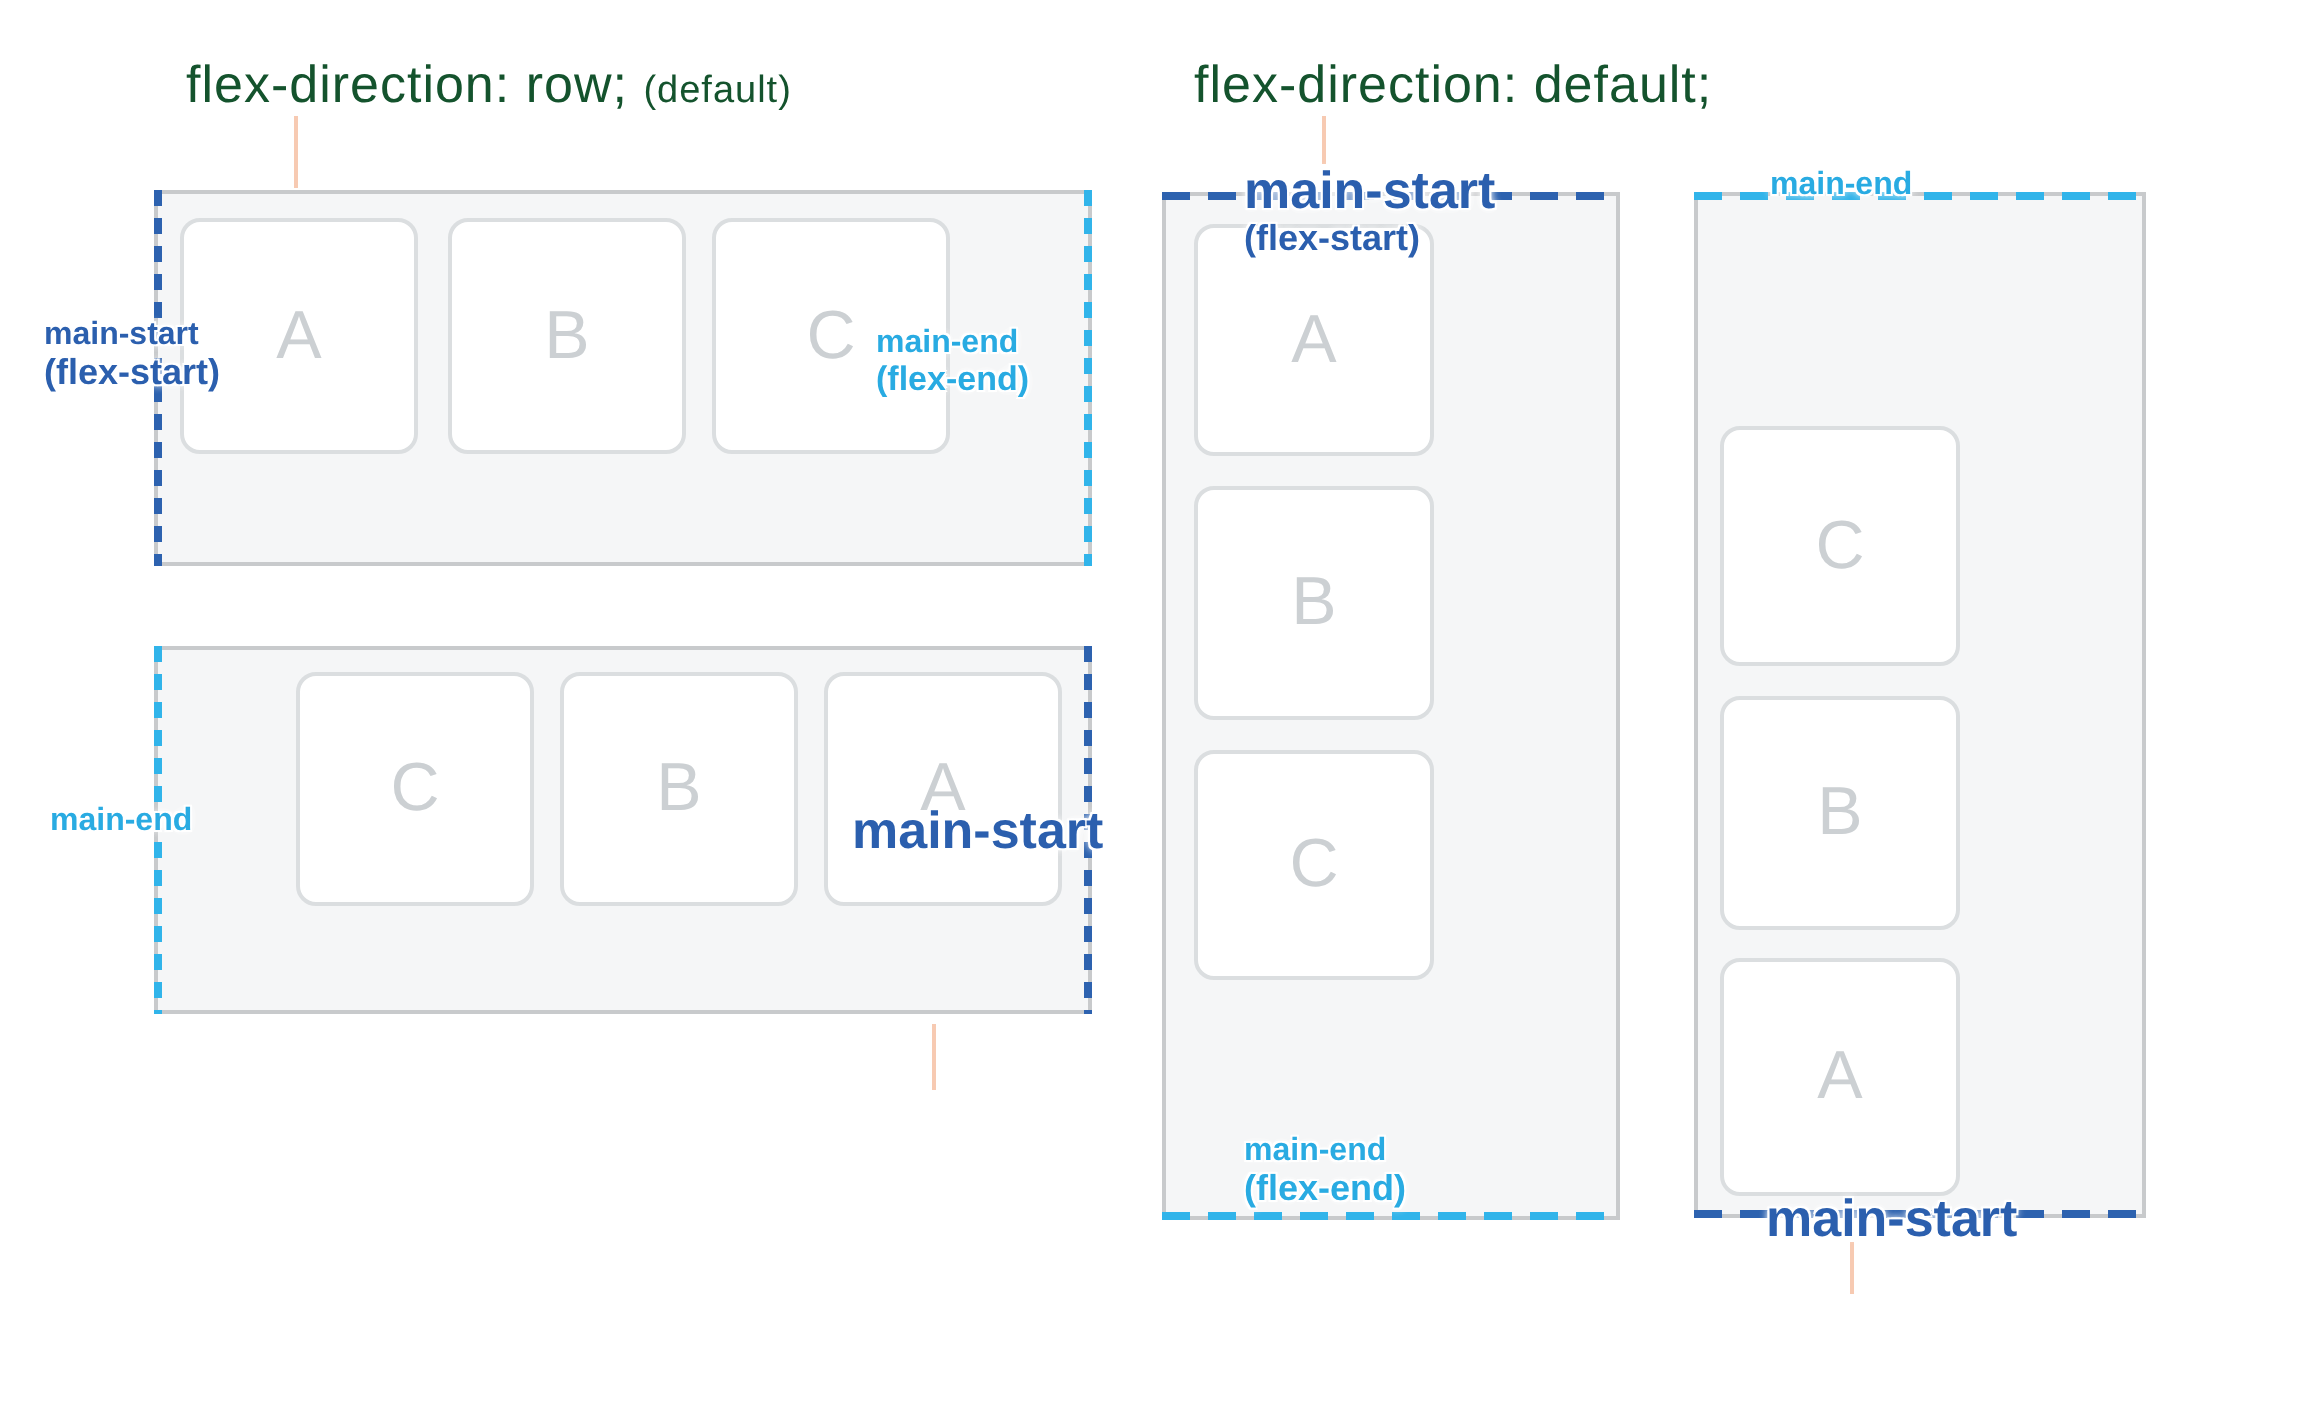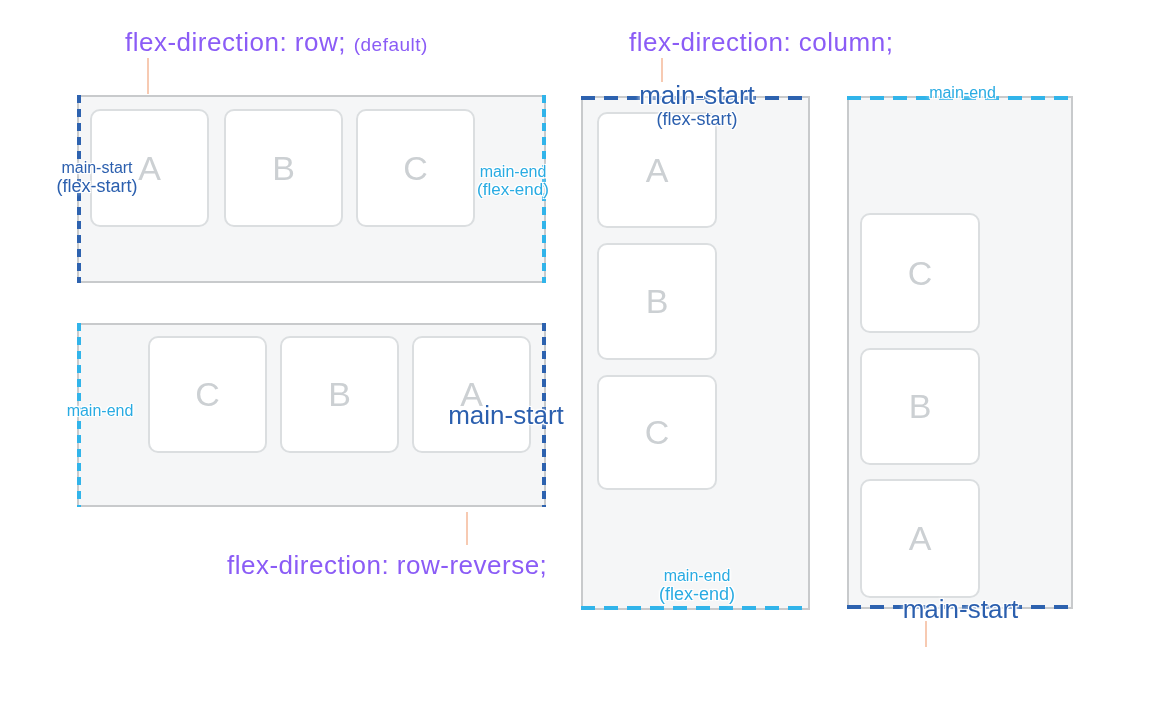--- a/index.html
+++ b/index.html
@@ -1,23 +1,22 @@
 <!DOCTYPE html>
 <html><head>
 <meta charset="utf-8">
 <style>
   html,body{margin:0;padding:0;background:#fff;}
   .canvas{
     position:relative;width:1150px;height:711px;background:#ffffff;overflow:hidden;
     font-family:"Liberation Sans", sans-serif;
   }
   .caption{
-    position:absolute;color:#8b5cf6;font-size:26px;white-space:nowrap;z-index:1;
+    position:absolute;color:#14532d;font-size:26px;white-space:nowrap;z-index:1;
     letter-spacing:0.5px;
-    margin-left:32px;
   }
   .caption .note{font-size:19px;}
   .connector{position:absolute;width:2px;background:#f7cab2;z-index:0;}
   .flex-container{
     position:absolute;background:#f5f6f7;border:2px solid #c8cacc;box-sizing:border-box;z-index:1;
   }
   .flex-item{
     position:absolute;background:#ffffff;border:2px solid #dbdee0;border-radius:10px;
     display:flex;align-items:center;justify-content:center;
     font-size:34px;color:#ccd0d3;box-sizing:border-box;
@@ -25,21 +24,21 @@
   .dash{position:absolute;z-index:2;}
   .dash.v{width:4px;top:-2px;bottom:-2px;}
   .dash.h{height:4px;left:-2px;right:-2px;}
   .dash.v.left{left:-2px;} .dash.v.right{right:-2px;}
   .dash.h.top{top:-2px;} .dash.h.bottom{bottom:-2px;}
   .dash.v.blue{background:repeating-linear-gradient(180deg,#2d62af 0 8px,transparent 8px 14px);}
   .dash.v.cyan{background:repeating-linear-gradient(180deg,#31b4ea 0 8px,transparent 8px 14px);}
   .dash.h.blue{background:repeating-linear-gradient(90deg,#2d62af 0 14px,transparent 14px 23px);}
   .dash.h.cyan{background:repeating-linear-gradient(90deg,#31b4ea 0 14px,transparent 14px 23px);}
   .lbl{
-    position:absolute;font-weight:normal;text-align:center;line-height:1.06;z-index:3;white-space:nowrap;
+    position:absolute;font-weight:bold;text-align:left;line-height:1.06;z-index:3;white-space:nowrap;
     text-shadow:-1px -1px 0 #fff,1px -1px 0 #fff,-1px 1px 0 #fff,1px 1px 0 #fff,0 0 5px #fff,0 0 5px #fff;
   }
   .blue-t{color:#2b5fae;}
   .cyan-t{color:#29abe2;}
   .s24{font-size:16px;}
   .s26{font-size:26px;}
   .sub{display:block;font-size:18px;}
 </style>
 </head>
 <body>
@@ -77,26 +76,23 @@
     <div class="flex-item" style="left:333px;top:11px;width:119px;height:117px;">A</div>
   </div>
 
   <div class="lbl cyan-t" style="left:25px;top:403px;width:150px;">
     <span class="s24">main-end</span>
   </div>
   <div class="lbl blue-t" style="left:426px;top:402px;width:160px;">
     <span class="s26">main-start</span>
   </div>
   <div class="connector" style="left:466px;top:512px;height:33px;"></div>
-  <div class="caption" style="left:195px;top:550px;">
-    <span>flex-direction: row-reverse;</span>
-  </div>
 
   <div class="caption" style="left:597px;top:27px;">
-    <span>flex-direction: column;</span>
+    <span>flex-direction: default;</span>
   </div>
   <div class="connector" style="left:661px;top:58px;height:24px;"></div>
 
   <div class="flex-container" style="left:581px;top:96px;width:229px;height:514px;">
     <div class="dash h top blue"></div>
     <div class="dash h bottom cyan"></div>
     <div class="flex-item" style="left:14px;top:14px;width:120px;height:116px;">A</div>
     <div class="flex-item" style="left:14px;top:145px;width:120px;height:117px;">B</div>
     <div class="flex-item" style="left:14px;top:277px;width:120px;height:115px;">C</div>
   </div>

